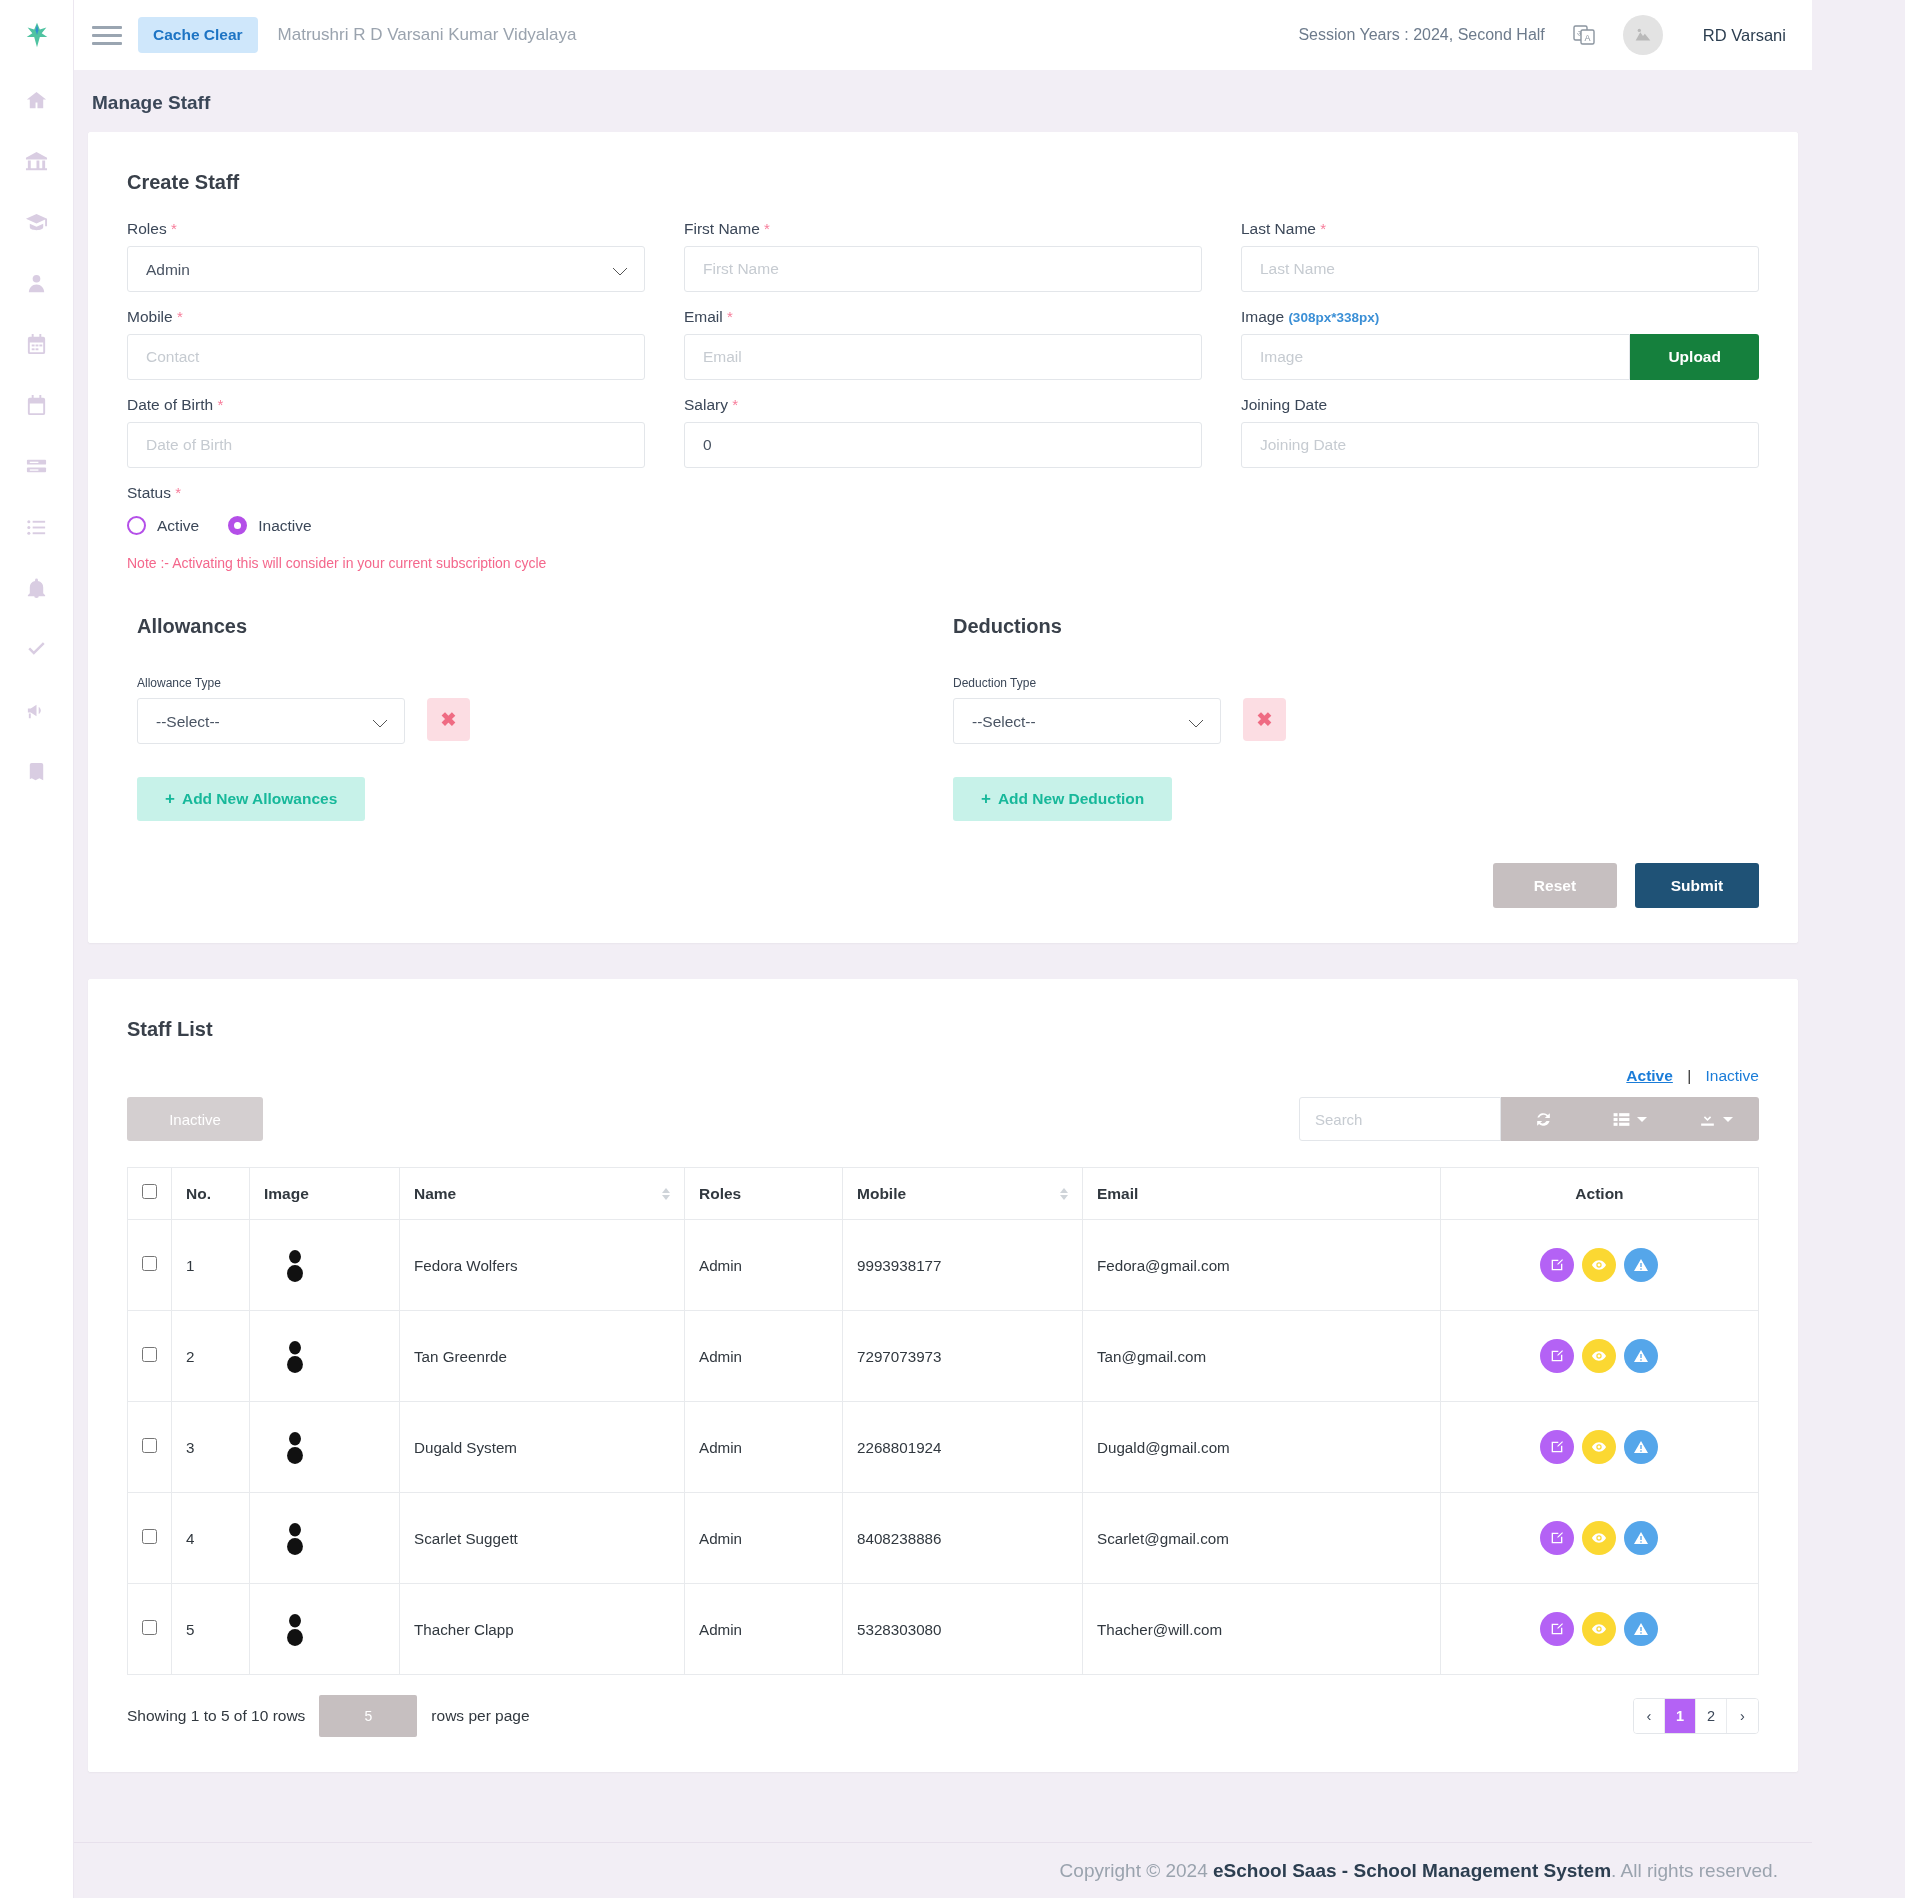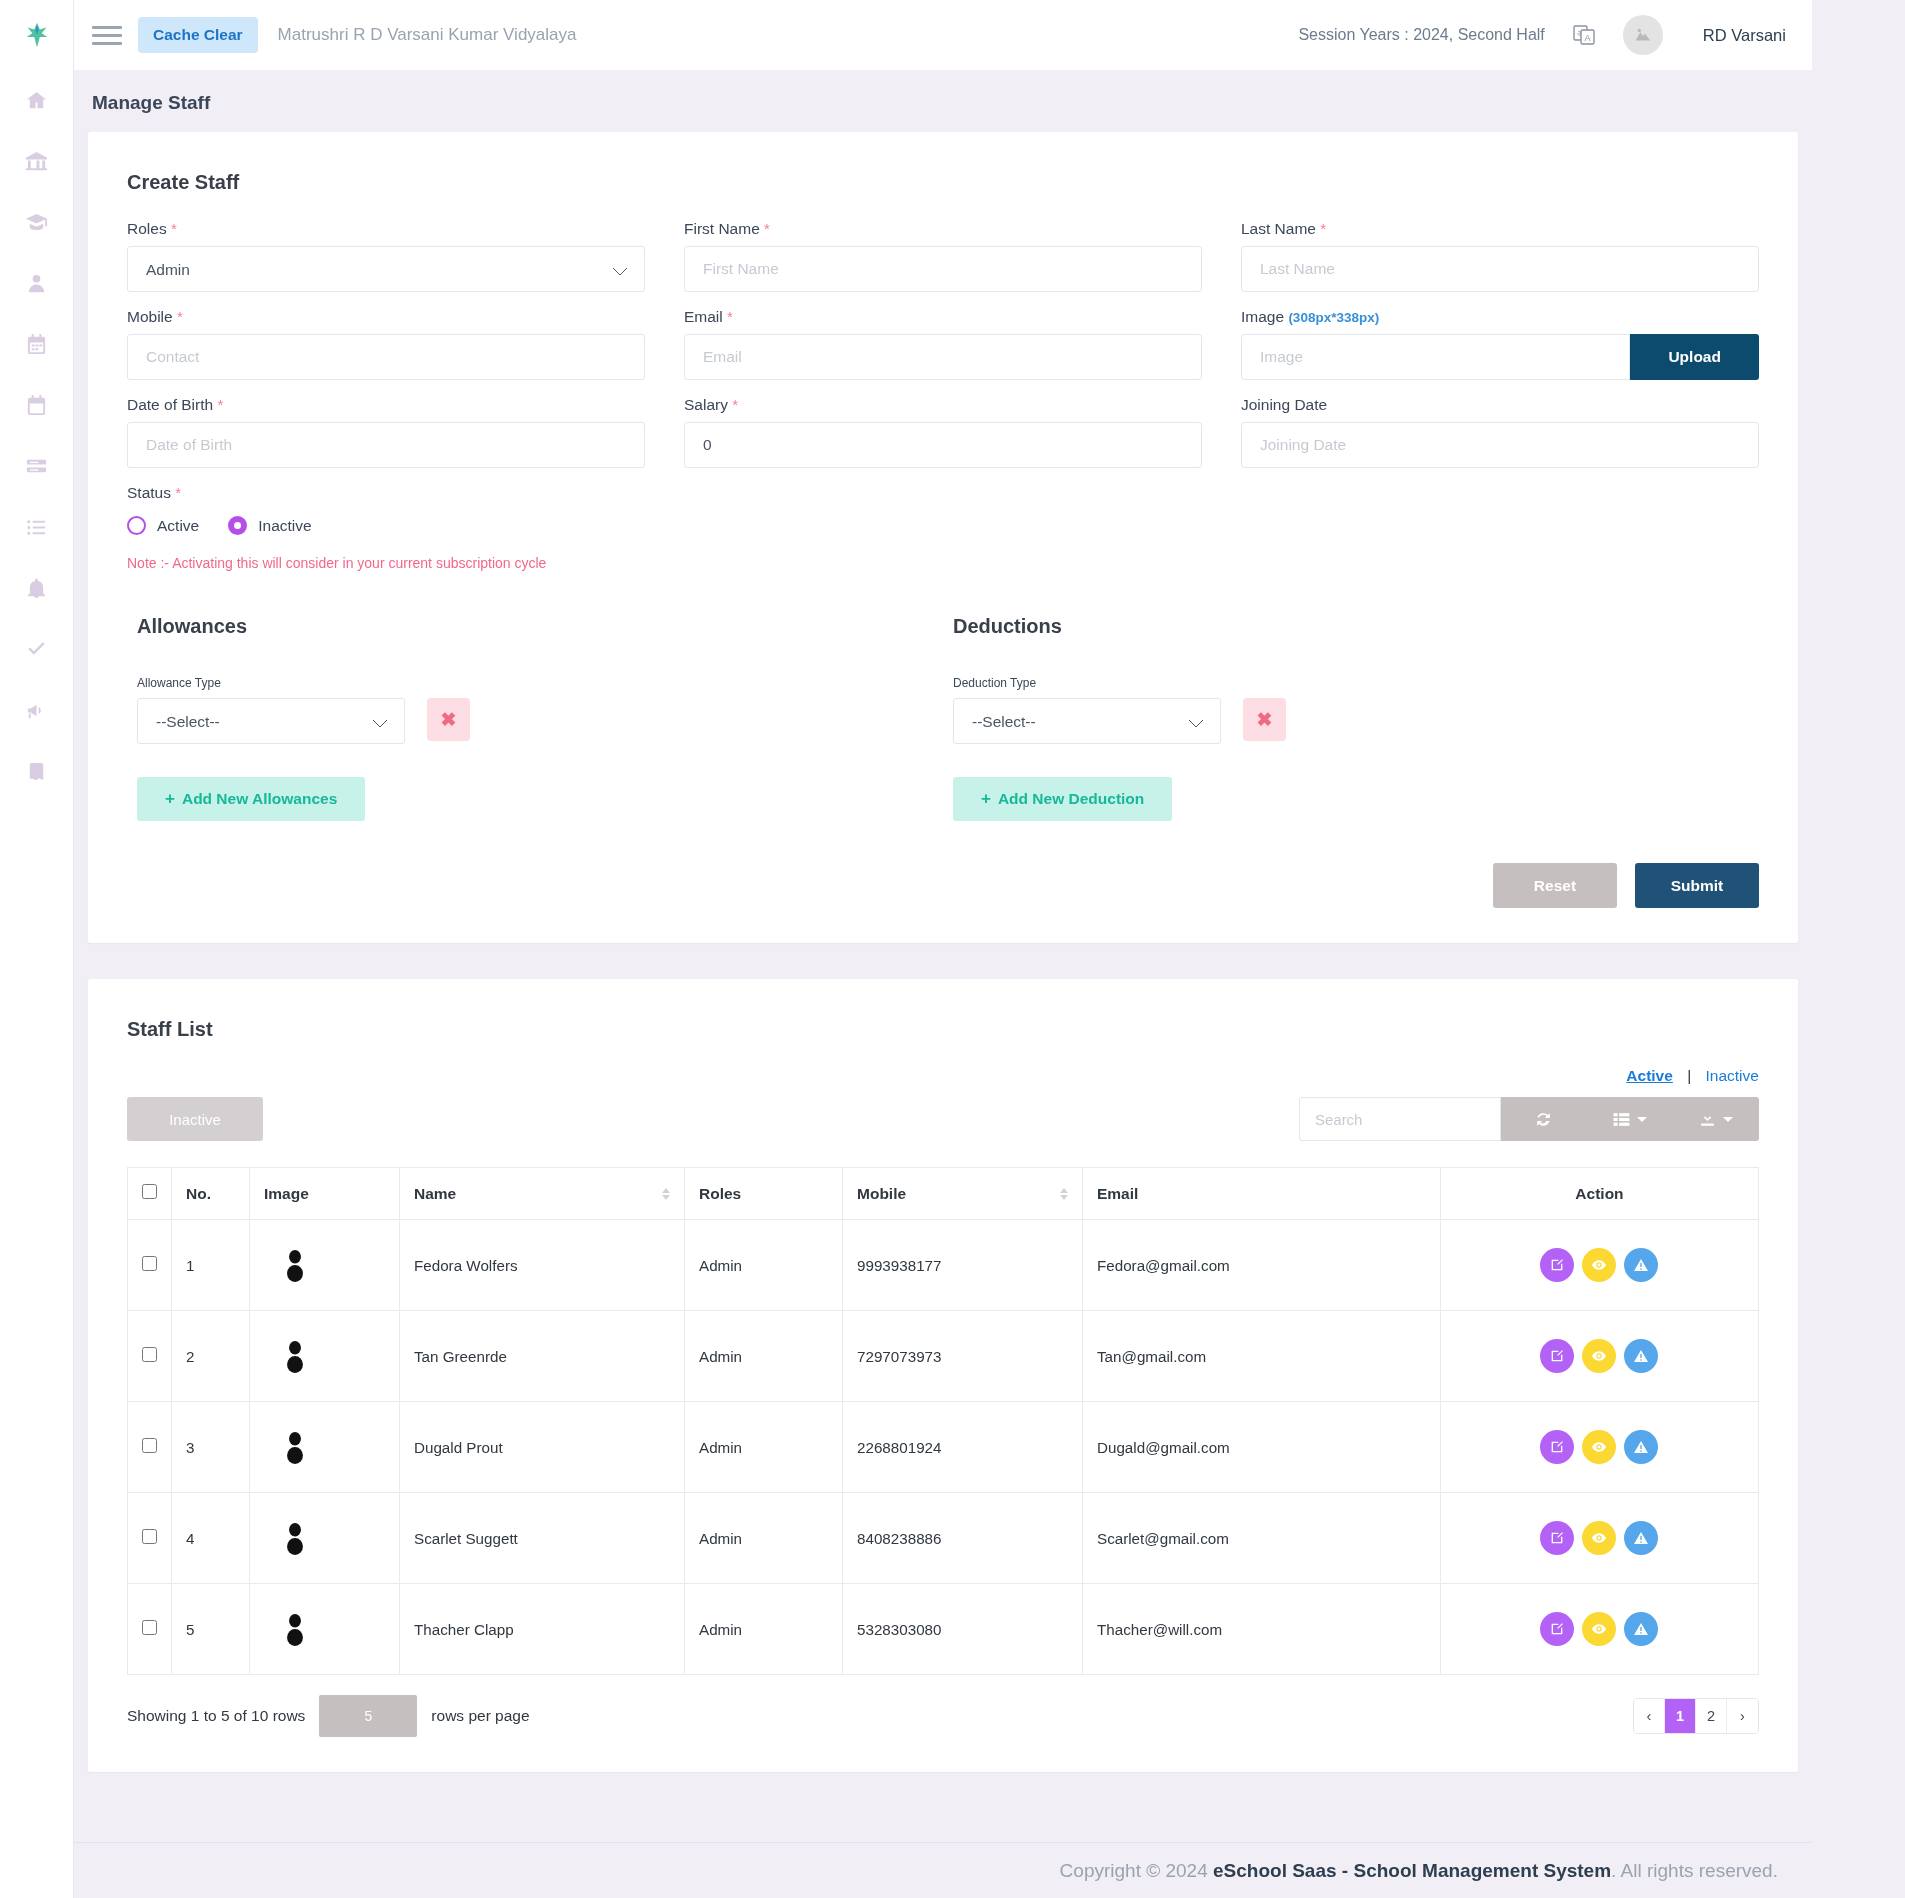--- a/index.html
+++ b/index.html
@@ -82,21 +82,21 @@
   .f-select {
     appearance: none;
     background-image: linear-gradient(45deg, transparent 49%, #555 50%, transparent 52%),
                       linear-gradient(-45deg, transparent 49%, #555 50%, transparent 52%);
     background-position: calc(100% - 24px) 21px, calc(100% - 17px) 21px;
     background-size: 7px 7px, 7px 7px; background-repeat: no-repeat;
   }
   .input-group { display: flex; }
   .input-group .f-input { border-top-right-radius: 0; border-bottom-right-radius: 0; }
   .btn-upload {
-    background: #0c4a6e; color: #fff; border: none; padding: 0 38px; height: 46px;
+    background: #15803d; color: #fff; border: none; padding: 0 38px; height: 46px;
     font-size: 15.5px; font-weight: bold; cursor: pointer;
     font-family: "Liberation Sans", sans-serif; border-radius: 0 3px 3px 0;
   }
 
   
   .status-block { margin-top: 12px; }
   .radio-row { display: flex; align-items: center; gap: 11px; margin-top: 14px; }
   .radio {
     width: 19px; height: 19px; border-radius: 50%; border: 2px solid #b44fe8;
     display: inline-flex; align-items: center; justify-content: center; cursor: pointer; background: #fff;
@@ -628,21 +628,21 @@
                 </tr>
                 <tr>
                   <td class="col-chk"><input type="checkbox" style=""></td>
                   <td class="col-no">3</td>
                   <td class="col-img avatar-cell">
                     <svg viewBox="0 0 24 24">
                       <ellipse cx="12" cy="6.2" rx="4.2" ry="4.8"></ellipse>
                       <ellipse cx="12" cy="18" rx="5.6" ry="6"></ellipse>
                     </svg>
                   </td>
-                  <td class="col-name">Dugald Prout</td>
+                  <td class="col-name">Dugald System</td>
                   <td class="col-roles">Admin</td>
                   <td class="col-mobile">2268801924</td>
                   <td class="col-email">Dugald@gmail.com</td>
                   <td class="col-action">
                     <div class="actions">
                       <button class="act edit">
                         <svg viewBox="0 0 24 24">
                           <path d="M4 4h10v2H6v12h12v-8h2v10H4z"></path>
                           <path d="M19.8 3.2 21 4.4 14.4 11l-2 .6.6-2z"></path>
                         </svg>

